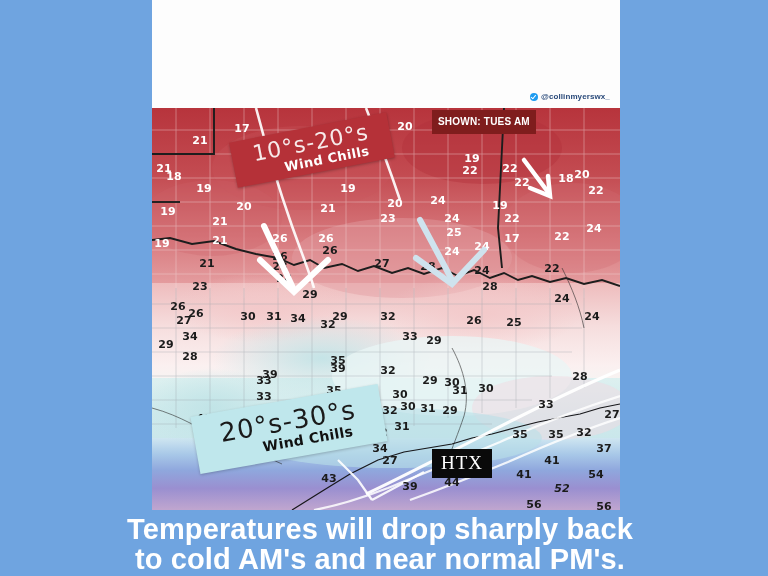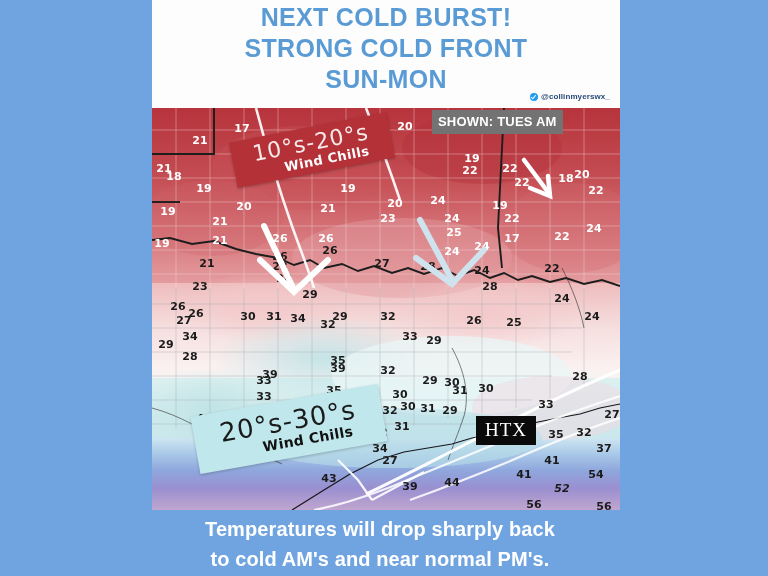--- a/index.html
+++ b/index.html
@@ -141,51 +141,51 @@
     margin-top: 1px;
     margin-left: 34px;
   }
 
   
   .callout-shown {
     position: absolute;
     left: 432px;
     top: 110px;
     padding: 3px 6px 4px 6px;
-    background: #737373;
+    background: #7f1d1d;
     color: #ffffff;
-    font-size: 13px;
+    font-size: 10px;
     font-weight: bold;
     line-height: 17px;
     letter-spacing: 0.2px;
     white-space: nowrap;
   }
 
   
   .city {
     position: absolute;
     background: #0a0a0a;
     color: #ffffff;
     font-family: "Liberation Serif", serif;
     font-size: 19px;
     letter-spacing: 1px;
     padding: 3px 9px 4px 9px;
   }
   .city-dfw { left: 356px; top: 312px; }
-  .city-htx { left: 432px; top: 416px; margin-left: 44px; }
+  .city-htx { left: 432px; top: 449px; }
 
   
   .caption {
     position: absolute;
     left: 0px;
     top: 508px;
     width: 760px;
     height: 68px;
     color: #ffffff;
-    font-size: 20px;
+    font-size: 29px;
     font-weight: bold;
     line-height: 30px;
     text-align: center;
     letter-spacing: 0.1px;
     padding-top: 6px;
     box-sizing: border-box;
   }
   .caption .cl { display: block; white-space: nowrap; }
 
   
@@ -203,25 +203,20 @@
   
   .arrows { position: absolute; left: 0; top: 0; pointer-events: none; }
 </style>
 </head>
 <body>
 
 <div id="screen">
 
   <div class="title-panel"></div>
 
-  <div class="title-block">
-    <span class="tl">NEXT COLD BURST!</span>
-    <span class="tl">STRONG COLD FRONT</span>
-    <span class="tl">SUN-MON</span>
-  </div>
 
   <div class="handle">
     <span class="verified"></span>
     <span>@collinmyerswx_</span>
   </div>
 
   <div class="map">
     <svg width="468" height="402" viewBox="0 0 468 402">
       <defs>
         <linearGradient id="gN" x1="0" y1="0" x2="0" y2="1">

